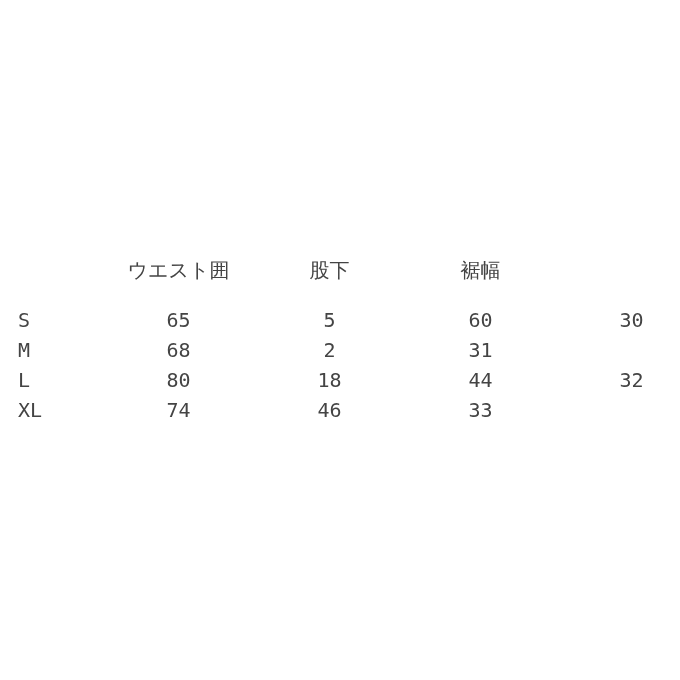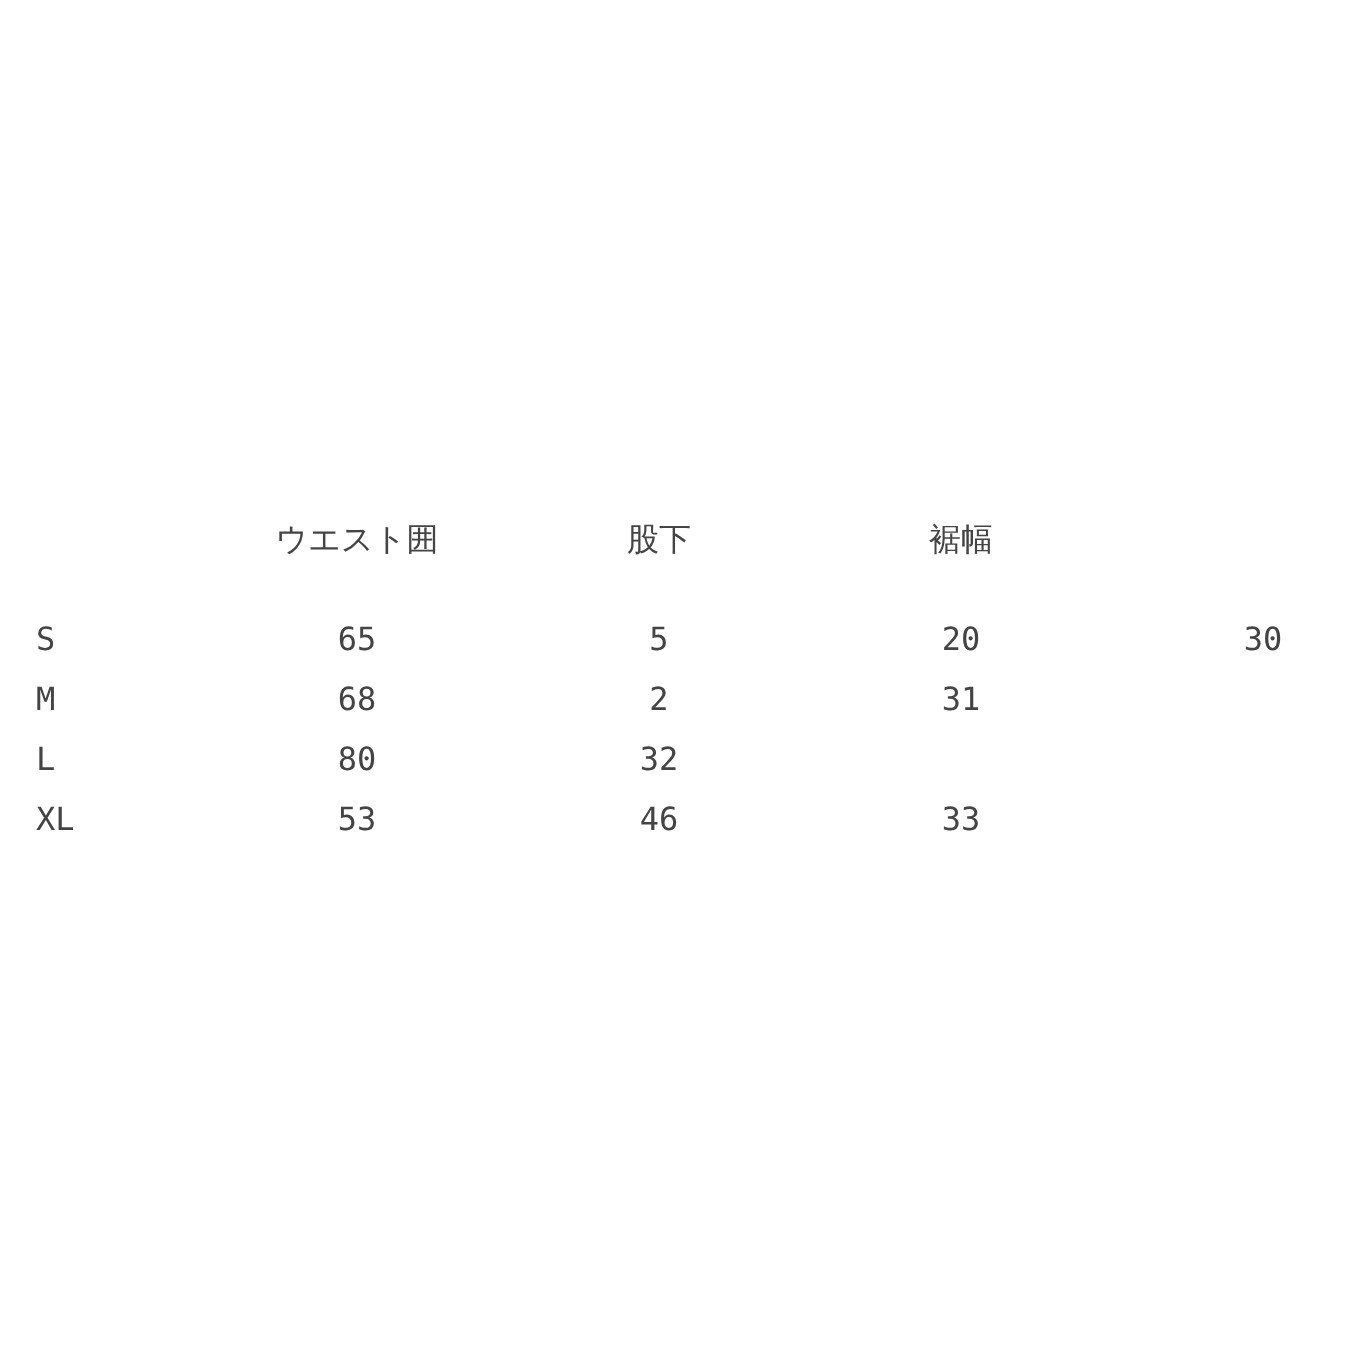--- a/index.html
+++ b/index.html
@@ -25,21 +25,21 @@
     display: grid;
     grid-template-columns: 103px 151px 151px 151px 151px;
     height: 30px;
     align-items: center;
   }
   .row.header {
     margin-bottom: 20px;
   }
   .cell {
     text-align: center;
-    font-size: 16px;
+    font-size: 20px;
     line-height: 30px;
     white-space: nowrap;
   }
   .cell.size-col {
     text-align: left;
     padding-left: 18px;
   }
 </style>
 </head>
 <body>
@@ -50,37 +50,39 @@
     <div class="cell size-col"></div>
     <div class="cell">ウエスト囲</div>
     <div class="cell">股下</div>
     <div class="cell">裾幅</div>
   </div>
 
   <div class="row">
     <div class="cell size-col">S</div>
     <div class="cell">65</div>
     <div class="cell">5</div>
-    <div class="cell">20</div>
+    <div class="cell">60</div>
     <div class="cell">30</div>
   </div>
 
   <div class="row">
     <div class="cell size-col">M</div>
     <div class="cell">68</div>
     <div class="cell">2</div>
     <div class="cell">31</div>
   </div>
 
   <div class="row">
     <div class="cell size-col">L</div>
     <div class="cell">80</div>
+    <div class="cell">18</div>
+    <div class="cell">44</div>
     <div class="cell">32</div>
   </div>
 
   <div class="row">
     <div class="cell size-col">XL</div>
-    <div class="cell">53</div>
+    <div class="cell">74</div>
     <div class="cell">46</div>
     <div class="cell">33</div>
   </div>
 
 </div>
 
 </body></html>

